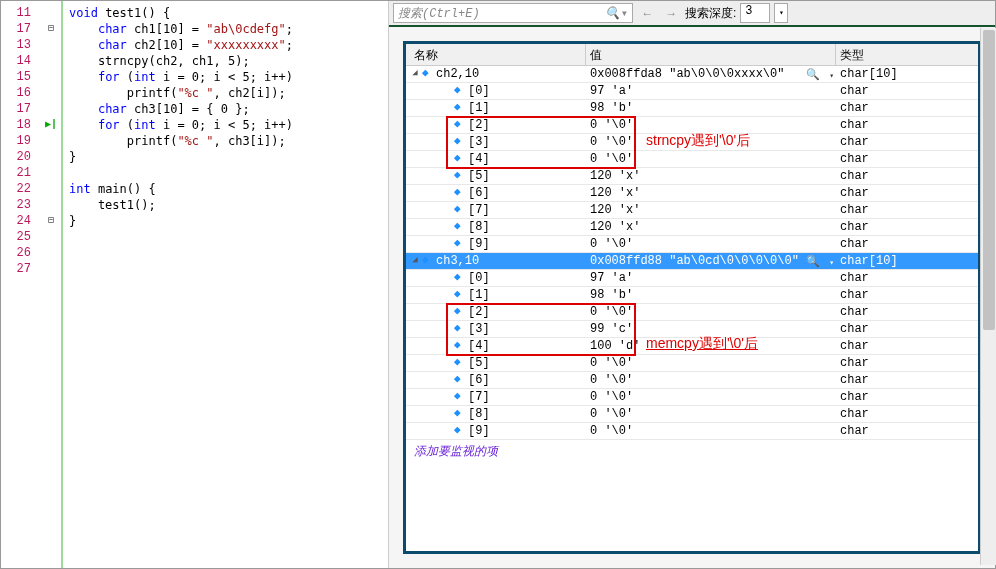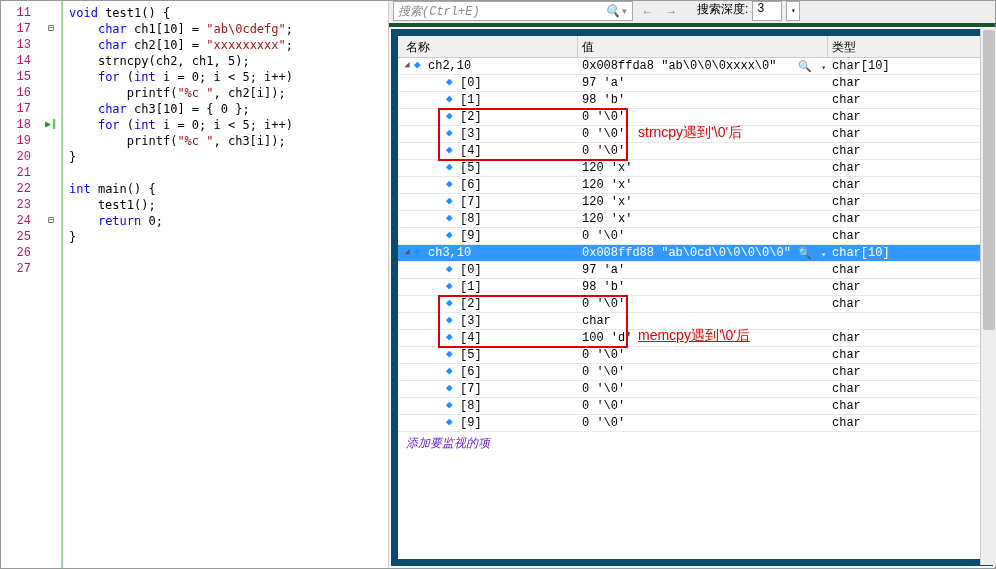--- a/index.html
+++ b/index.html
@@ -11,27 +11,27 @@
   .marker-col { width: 20px; background: #fff; padding-top: 4px; position: relative; }
   .marker-col .mark { height: 16px; line-height: 16px; text-align: center; font-size: 10px; color: #555;}
   .marker-col .mark.minus::before { content: "⊟"; color: #555;}
   .marker-col .mark.arrow { color: #0a0; font-weight: bold; }
   .code-lines { flex: 1; padding-top: 4px; border-left: 2px solid #9bdc9b; padding-left: 6px; }
   .code-lines pre { height: 16px; line-height: 16px; font-family: Consolas, monospace; white-space: pre; }
   .kw { color: #0000ff; }
   .str { color: #a31515; }
   .cmt { color: #008000; }
   .watch-panel { flex: 1; display: flex; flex-direction: column; background: #f5f5f5; }
-  .toolbar { display: flex; align-items: flex-start; height: 26px; background: #eee; border-bottom: 4px solid #14532d; padding: 0 4px; gap: 4px; }
+  .toolbar { display: flex; align-items: center; height: 26px; background: #eee; border-bottom: 2px solid #14532d; padding: 0 4px; gap: 4px; }
   .search-box { display: flex; align-items: center; flex: 0 0 240px; border: 1px solid #aaa; background: #fff; height: 20px; padding: 0 4px; color: #888; justify-content: space-between;}
   .search-box span { font-style: italic; }
   .nav-btn { width: 20px; height: 20px; text-align: center; line-height: 18px; color: #888; border: 1px solid transparent; }
   .depth-input { width: 30px; height: 20px; border: 1px solid #aaa; background: #fff; text-align: left; padding: 0 4px; }
   .dropdown-btn { width: 14px; height: 20px; border: 1px solid #aaa; background: #fff; text-align: center; line-height: 18px; font-size: 8px;}
-  .grid { flex: 1; overflow: hidden; border: 7px solid #0c4a6e; margin: 2px; background: #fff; position: relative; }
+  .grid { flex: 1; overflow: hidden; border: 3px solid #0c4a6e; margin: 14px; background: #fff; position: relative; }
   .grid-head { display: flex; height: 22px; background: #f0f0f0; border-bottom: 1px solid #ccc; font-family: "Microsoft YaHei", sans-serif; }
   .col-name { width: 180px; padding-left: 8px; border-right: 1px solid #ccc; line-height: 22px; }
   .col-value { width: 250px; padding-left: 4px; border-right: 1px solid #ccc; line-height: 22px; }
   .col-type { flex: 1; padding-left: 4px; line-height: 22px; }
   .grid-body { overflow-y: auto; height: calc(100% - 22px);}
   .row { display: flex; height: 17px; line-height: 17px; border-bottom: 1px solid #e8e8e8; align-items: center; }
   .row .c-name { width: 180px; display: flex; align-items: center; padding-left: 4px; border-right: 1px solid transparent; position: relative;}
   .row .c-value { width: 250px; padding-left: 4px; white-space: nowrap; overflow: hidden; position: relative;}
   .row .c-type { flex: 1; padding-left: 4px; }
   .row.sel { background: #3399ff; color: #fff; }
@@ -99,34 +99,33 @@
         <pre>    strncpy(ch2, ch1, 5);</pre>
         <pre>    <span class="kw">for</span> (<span class="kw">int</span> i = 0; i &lt; 5; i++)</pre>
         <pre>        printf(<span class="str">"%c "</span>, ch2[i]);</pre>
         <pre>    <span class="kw">char</span> ch3[10] = { 0 };</pre>
         <pre>    <span class="kw">for</span> (<span class="kw">int</span> i = 0; i &lt; 5; i++)</pre>
         <pre>        printf(<span class="str">"%c "</span>, ch3[i]);</pre>
         <pre>}</pre>
         <pre></pre>
         <pre><span class="kw">int</span> main() {</pre>
         <pre>    test1();</pre>
-        <pre>    <span class="kw">return</span> 0;</pre>
         <pre>}</pre>
       </div>
   </div>
 
   <div class="watch-panel">
     <div class="toolbar">
       <div class="search-box">
         <span>搜索(Ctrl+E)</span>
         <span>🔍▾</span>
       </div>
       <div class="nav-btn">←</div>
       <div class="nav-btn">→</div>
-      <span style="font-family:'Microsoft YaHei',sans-serif;margin-left:12px;">搜索深度:</span>
+      <span style="font-family:'Microsoft YaHei',sans-serif;">搜索深度:</span>
       <div class="depth-input">3</div>
       <div class="dropdown-btn">▾</div>
     </div>
 
     <div class="grid" id="grid">
       <div class="grid-head">
         <div class="col-name">名称</div>
         <div class="col-value">值</div>
         <div class="col-type">类型</div>
       </div>
@@ -251,20 +250,21 @@
               <span>[2]</span>
             </div>
             <div class="c-value">0 '\0'</div>
             <div class="c-type">char</div>
           </div>
           <div class="row">
             <div class="c-name indent1">
               <span class="cube"></span>
               <span>[3]</span>
             </div>
+            <div class="c-value">99 'c'</div>
             <div class="c-type">char</div>
           </div>
           <div class="row">
             <div class="c-name indent1">
               <span class="cube"></span>
               <span>[4]</span>
             </div>
             <div class="c-value">100 'd'</div>
             <div class="c-type">char</div>
           </div>

